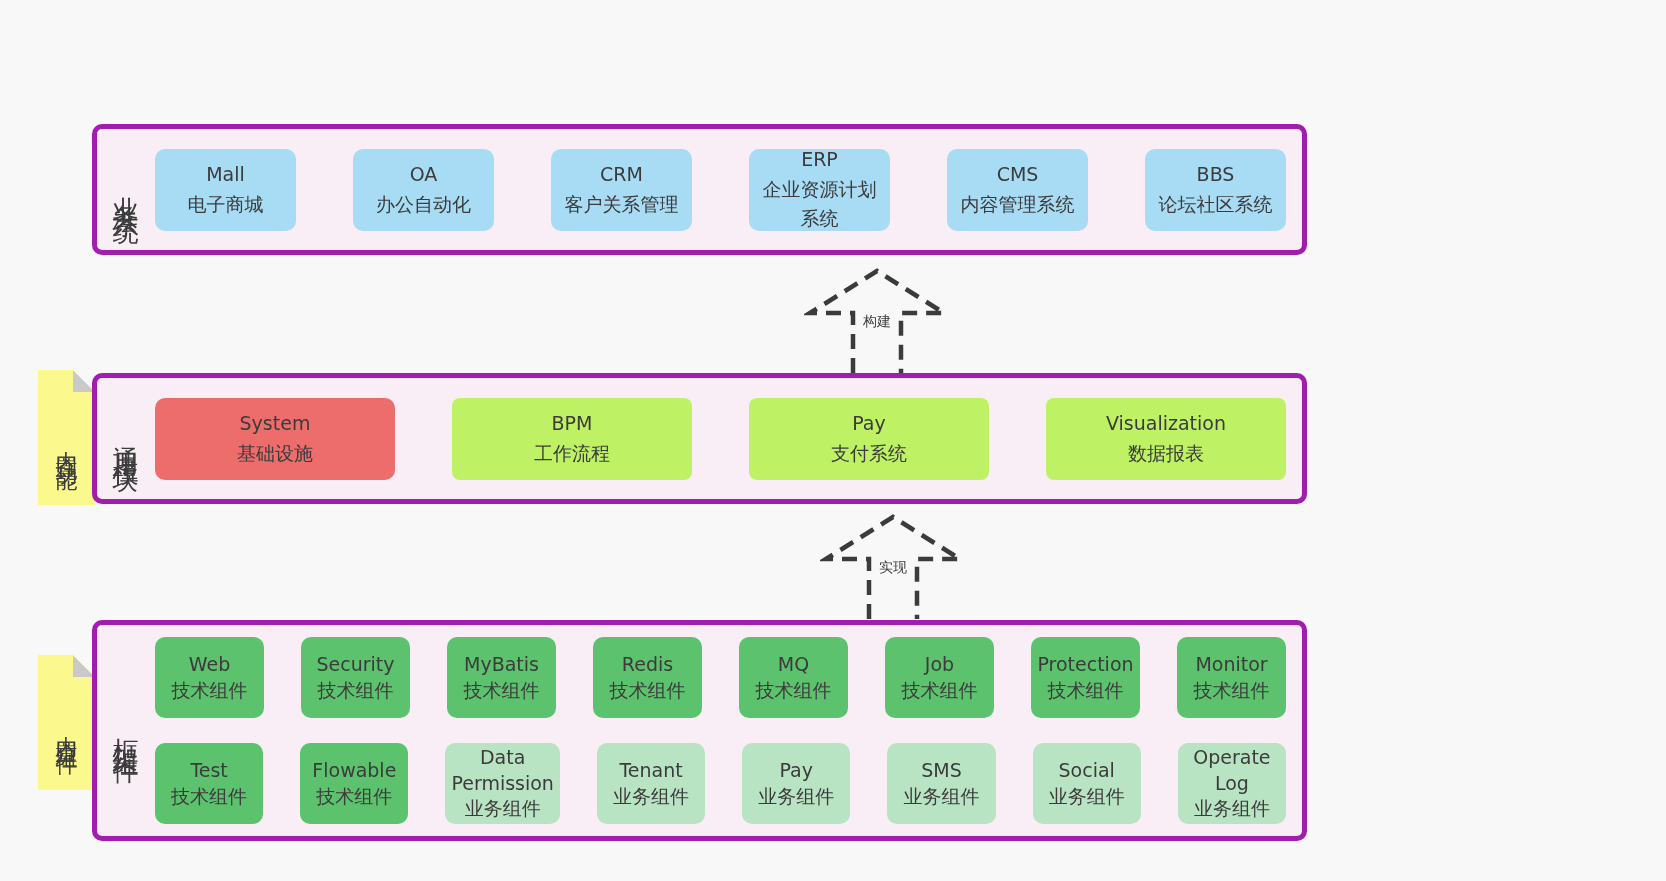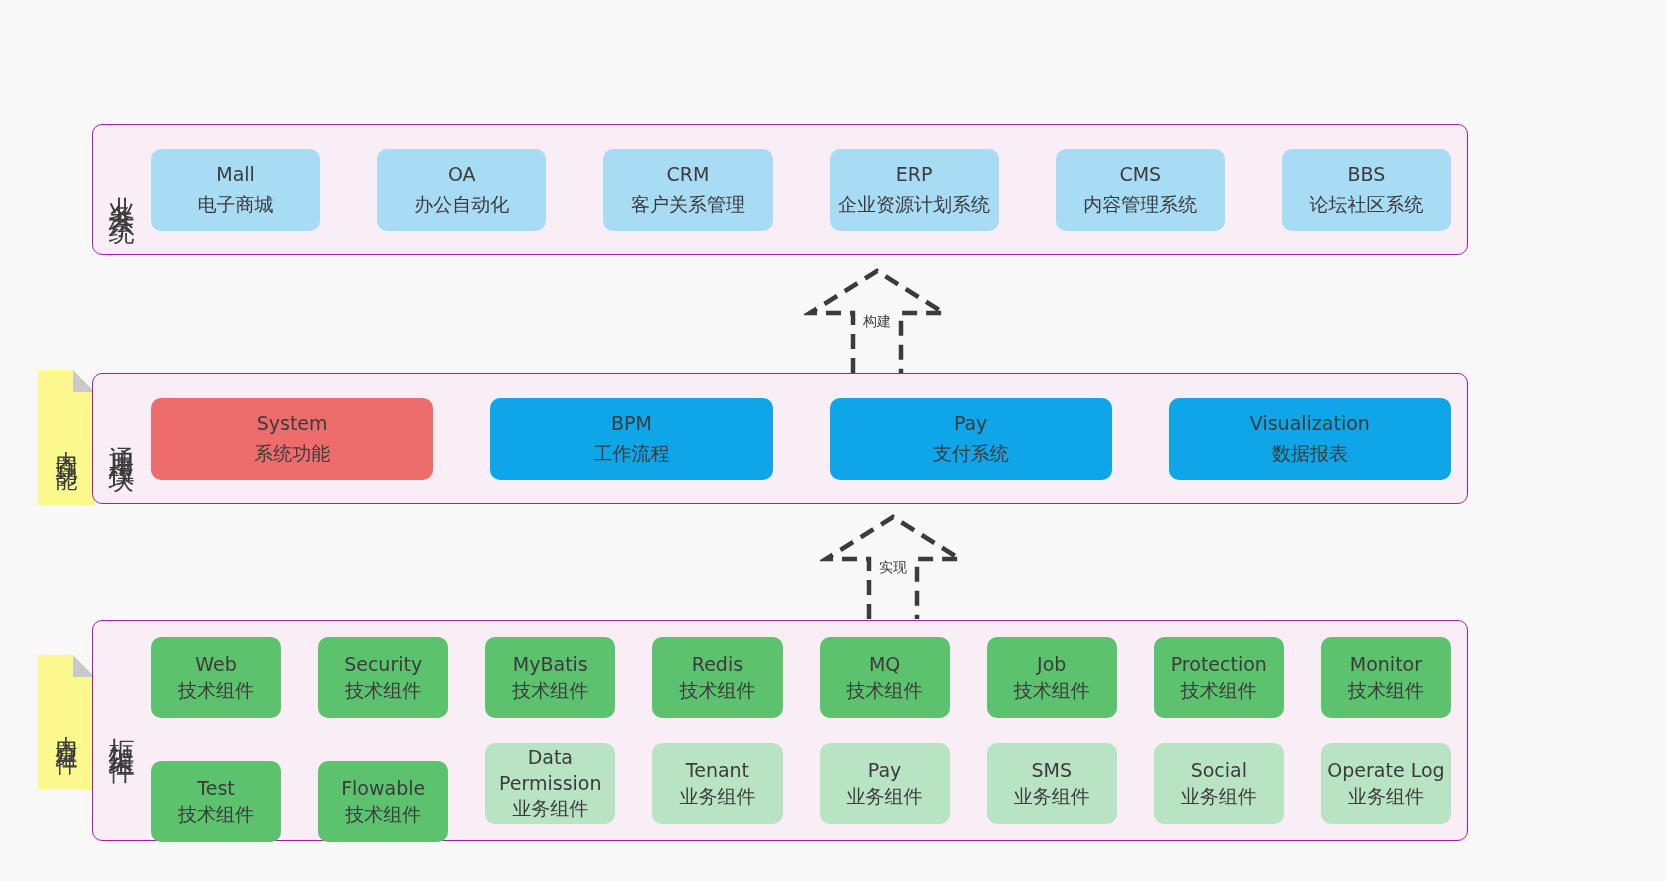--- a/index.html
+++ b/index.html
@@ -5,23 +5,23 @@
   html,body{margin:0;padding:0;}
   .canvas{
     position:relative;
     width:1666px;height:881px;
     background:#f8f8f8;
     font-family:"DejaVu Sans","Liberation Sans",sans-serif;
     color:#3b3b3b;
     overflow:hidden;
   }
   .section{
-    position:absolute;left:92px;width:1376px;
+    position:absolute;left:92px;width:1215px;
     background:#f9eef6;
-    border:1px solid #a21caf;border-radius:10px;
+    border:5px solid #a21caf;border-radius:10px;
     display:flex;align-items:center;
     box-sizing:border-box;
     z-index:2;
   }
   #section-business{top:124px;height:131px;}
   #section-modules{top:373px;height:131px;}
   #section-components{top:620px;height:221px;}
 
   .label-col{flex:0 0 58px;align-self:stretch;display:flex;align-items:center;justify-content:center;}
   .v-label{
@@ -31,22 +31,22 @@
   }
   .boxes{flex:1;display:flex;gap:57px;padding-right:16px;}
   .box{
     flex:1;height:82px;border-radius:10px;
     display:flex;flex-direction:column;align-items:center;justify-content:center;
     text-align:center;font-size:19px;line-height:1.55;
     padding:0 6px;box-sizing:border-box;
   }
   .box--blue{background:#a8dbf4;}
   .box--red{background:#ed6c6c;}
-  .box--pink{background:#0ea5e9;}
-  .box--green{background:#5dc26d;margin-top:18px;}
+  .box--pink{background:#bef264;border-radius:8px;}
+  .box--green{background:#5dc26d;}
   .box--lightgreen{background:#b9e4c3;}
 
   .grid{flex:1;display:flex;flex-direction:column;gap:25px;padding-right:16px;}
   .grid .boxes{gap:37px;padding-right:0;}
   .grid .box{height:81px;line-height:1.35;}
 
   .arrow{position:absolute;z-index:1;}
   .arrow svg{display:block;}
   .arrow-label{
     position:absolute;top:44px;left:50%;transform:translateX(-50%);
@@ -124,21 +124,21 @@
     <span class="sticky-text">内置功能</span>
   </div>
 
   <div class="section" id="section-modules">
     <div class="label-col">
       <div class="v-label">通用模块</div>
     </div>
     <div class="boxes">
       <div class="box box--red">
         <div>System</div>
-        <div>系统功能</div>
+        <div>基础设施</div>
       </div>
       <div class="box box--pink">
         <div>BPM</div>
         <div>工作流程</div>
       </div>
       <div class="box box--pink">
         <div>Pay</div>
         <div>支付系统</div>
       </div>
       <div class="box box--pink">

